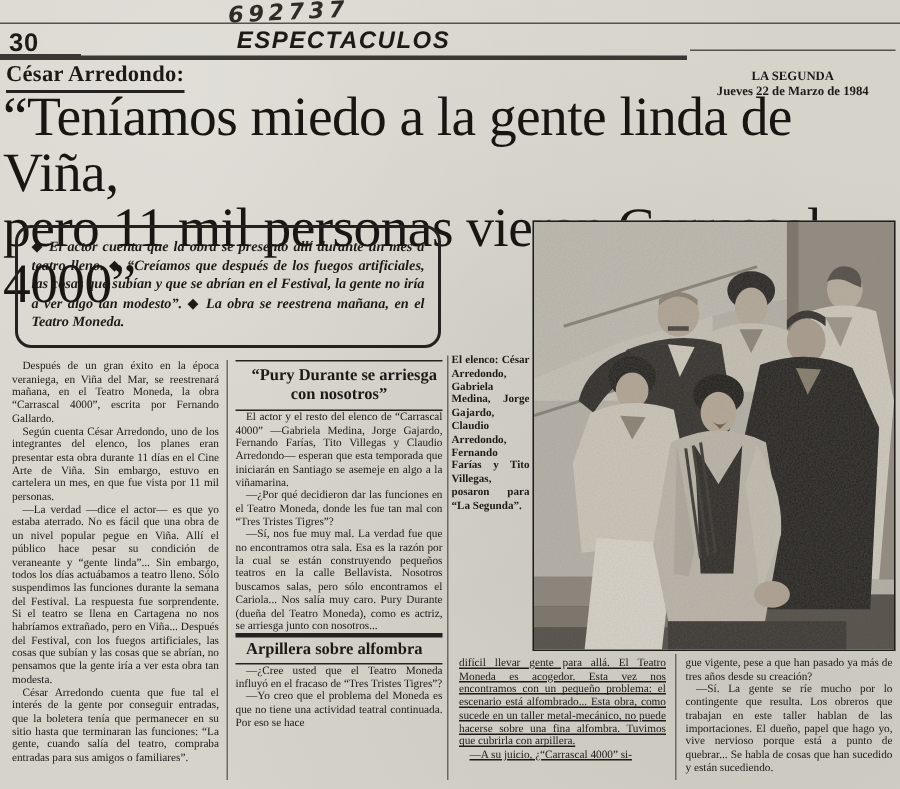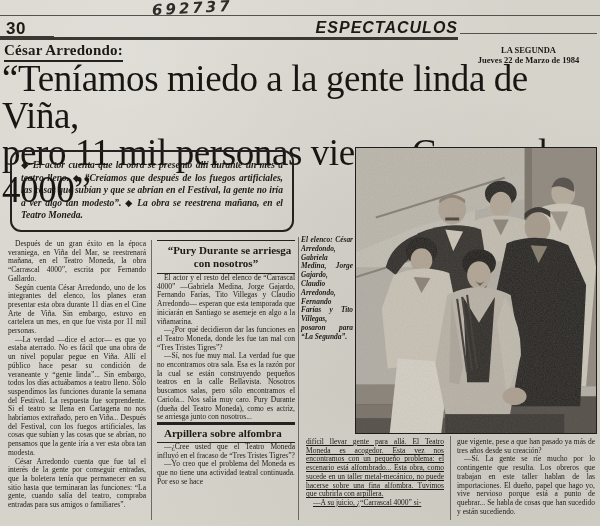--- a/index.html
+++ b/index.html
@@ -18,21 +18,21 @@
     position:absolute;left:152px;top:-2px;width:120px;
     font-family:"DejaVu Sans",sans-serif;font-style:italic;font-weight:bold;
     font-size:15px;letter-spacing:3px;color:#2e2c29;transform:rotate(-3deg);
   }
   .page-num{
     position:absolute;left:6px;top:19px;
     font-family:"Liberation Sans","DejaVu Sans",sans-serif;
     font-weight:bold;font-size:17px;letter-spacing:.5px;
   }
   .section-title{
-    position:absolute;left:0;top:19px;width:458px;text-align:right;
+    position:absolute;left:0;top:19px;width:458px;text-align:center;
     font-family:"Liberation Sans","DejaVu Sans",sans-serif;
     font-weight:bold;font-style:italic;font-size:16px;letter-spacing:1px;
   }
   .paper-block{
     position:absolute;left:460px;top:14px;width:137px;text-align:center;
     font-weight:bold;font-size:8.5px;line-height:9.5px;margin-top:32px;
   }
   .kicker{
     position:absolute;left:4px;top:42px;
     font-weight:bold;font-size:15px;letter-spacing:.2px;
@@ -49,21 +49,21 @@
     padding:7px 9px;
     font-weight:bold;font-size:9.5px;line-height:12.6px;text-align:justify;font-style:italic;
   }
   .photo{
     position:absolute;left:355px;top:147px;width:242px;height:287px;
     border:1px solid #1f1d1a;box-sizing:border-box;background:#b4afa6;
   }
   .photo svg{display:block;width:100%;height:100%;}
   .caption{
     position:absolute;left:301px;top:236px;width:52px;
-    font-weight:bold;font-style:italic;font-size:7.4px;line-height:8.8px;
+    font-weight:bold;font-size:7.4px;line-height:8.8px;
     text-align:justify;
   }
   .col{position:absolute;top:240px;width:138px;font-size:7.5px;line-height:8.7px;text-align:justify;}
   .col p{margin:0;text-indent:7px;}
   .col p.cont{text-indent:0;}
   .col1{left:8px;}
   .col2{left:157px;}
   .col3{left:306px;top:438px;text-decoration:underline;}
   .col4{left:457px;top:438px;}
   .subhead1{

